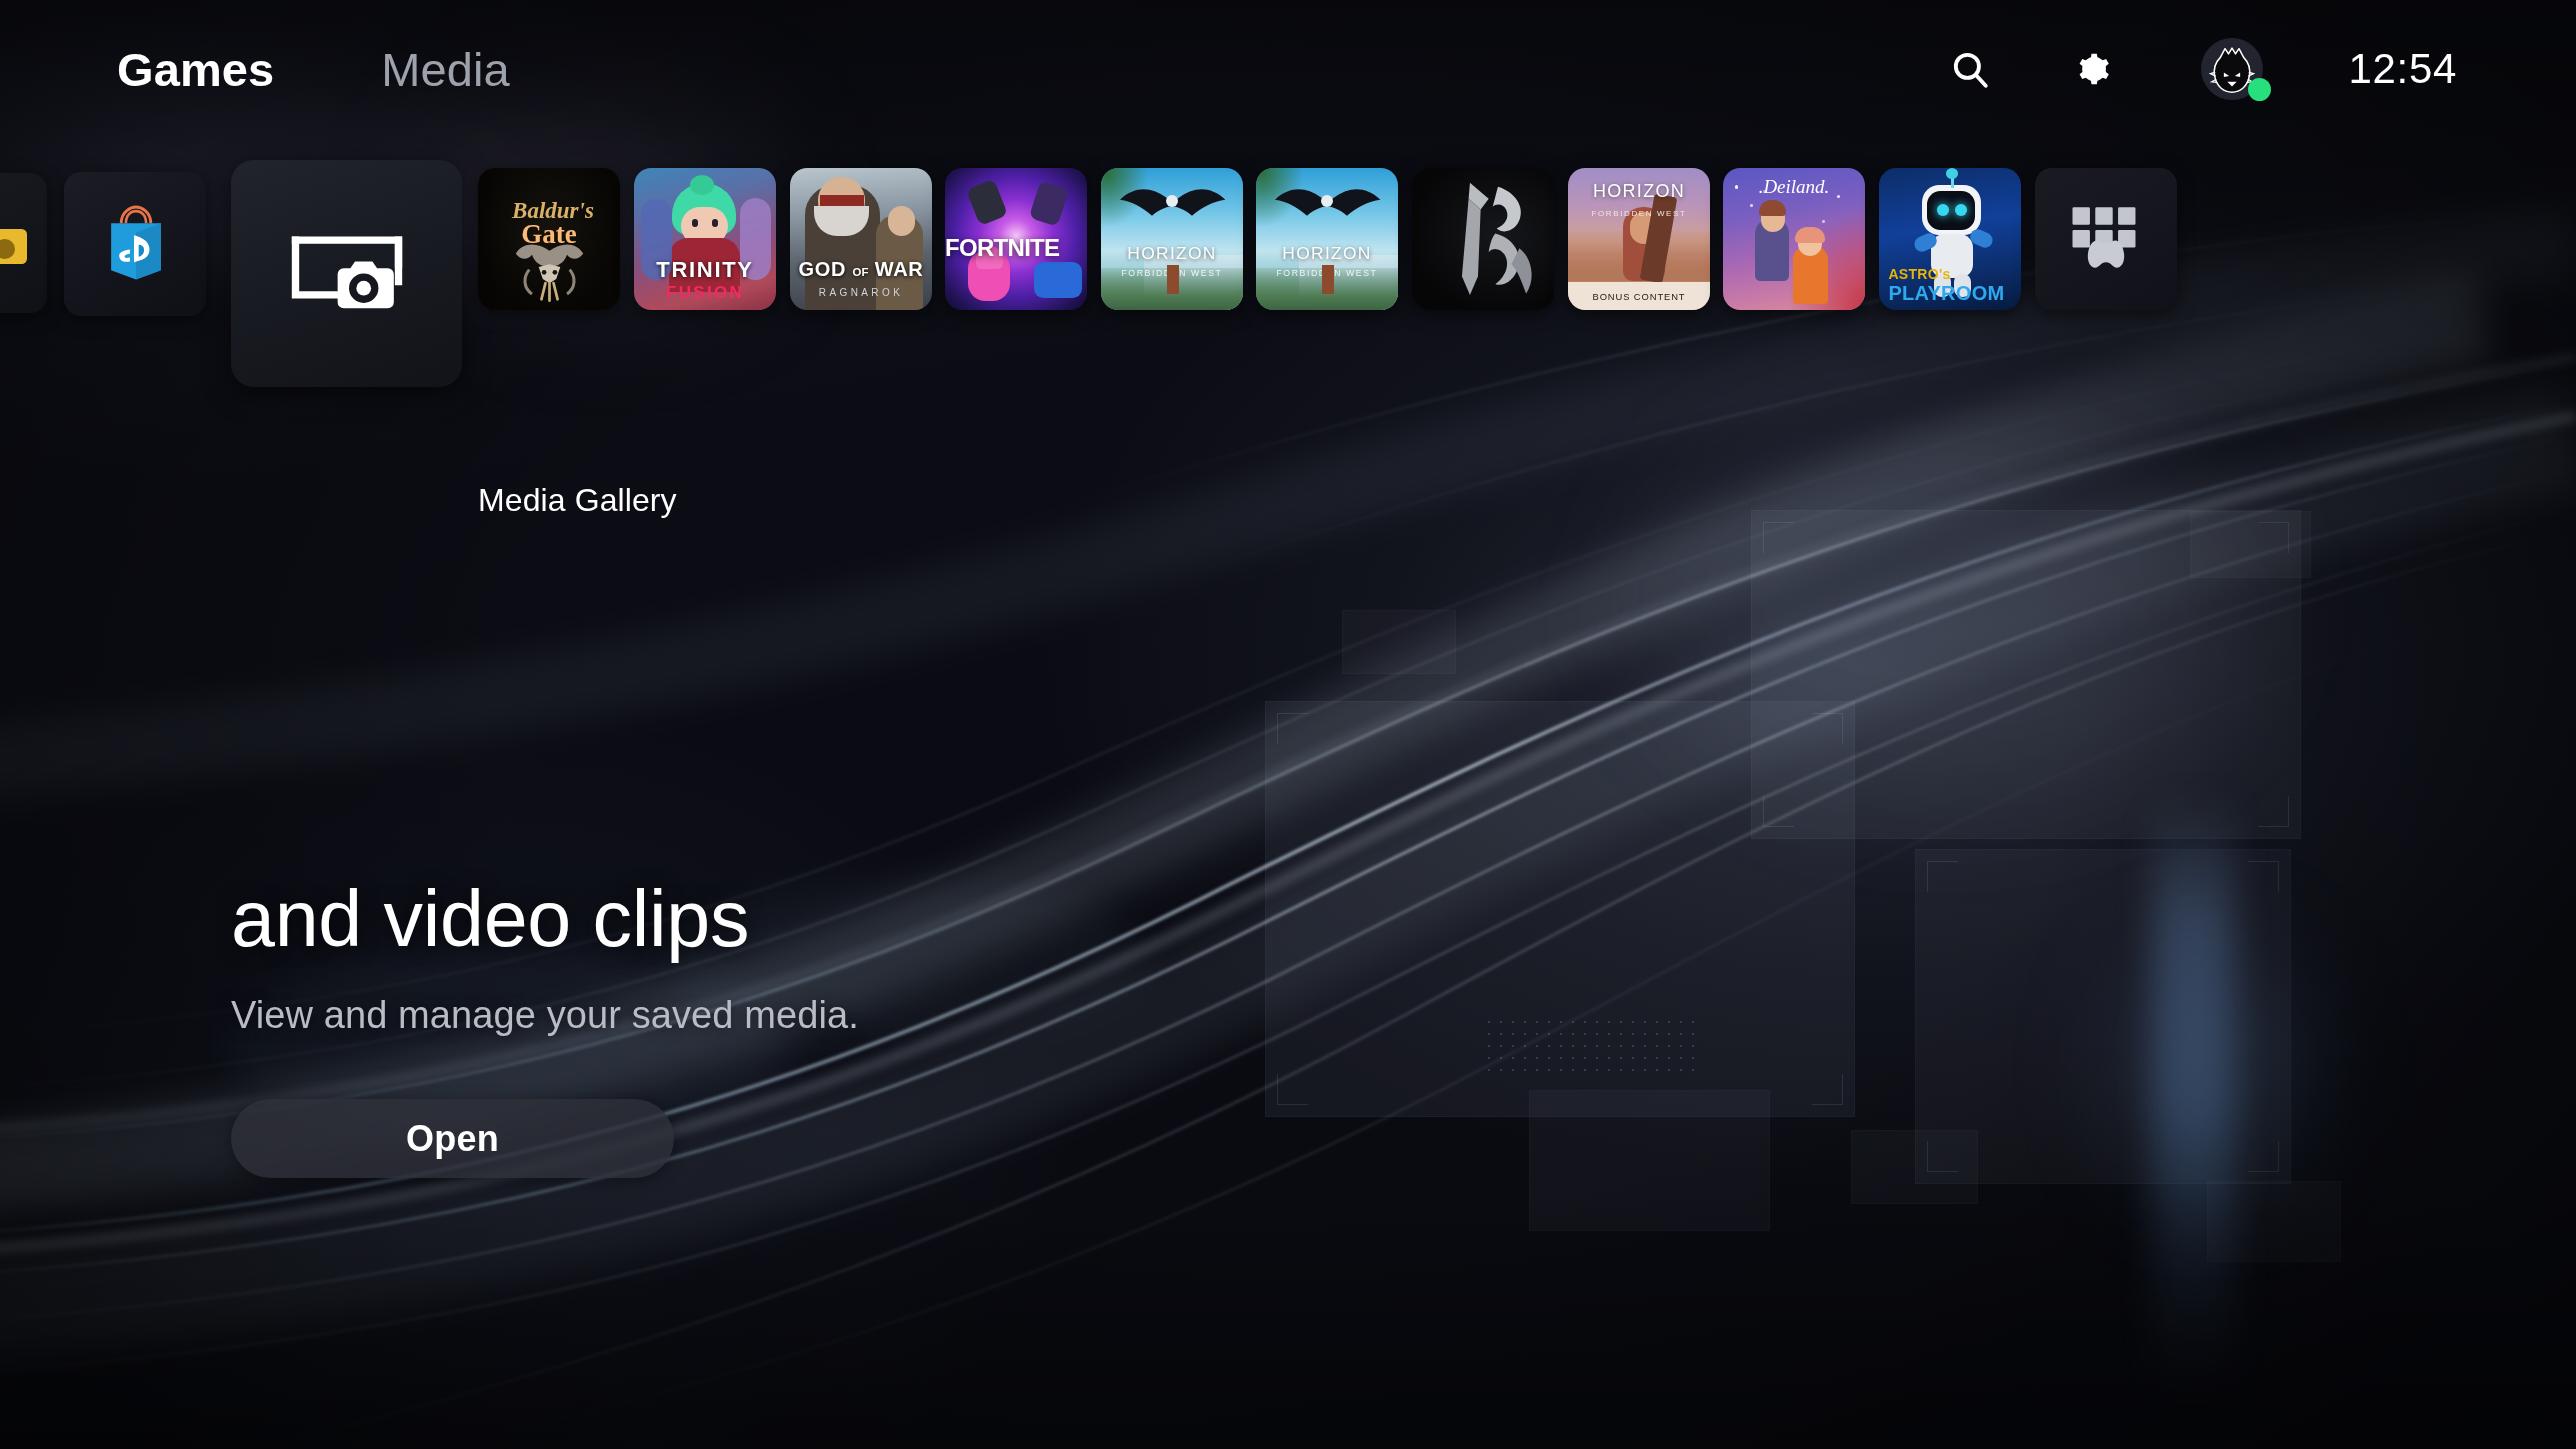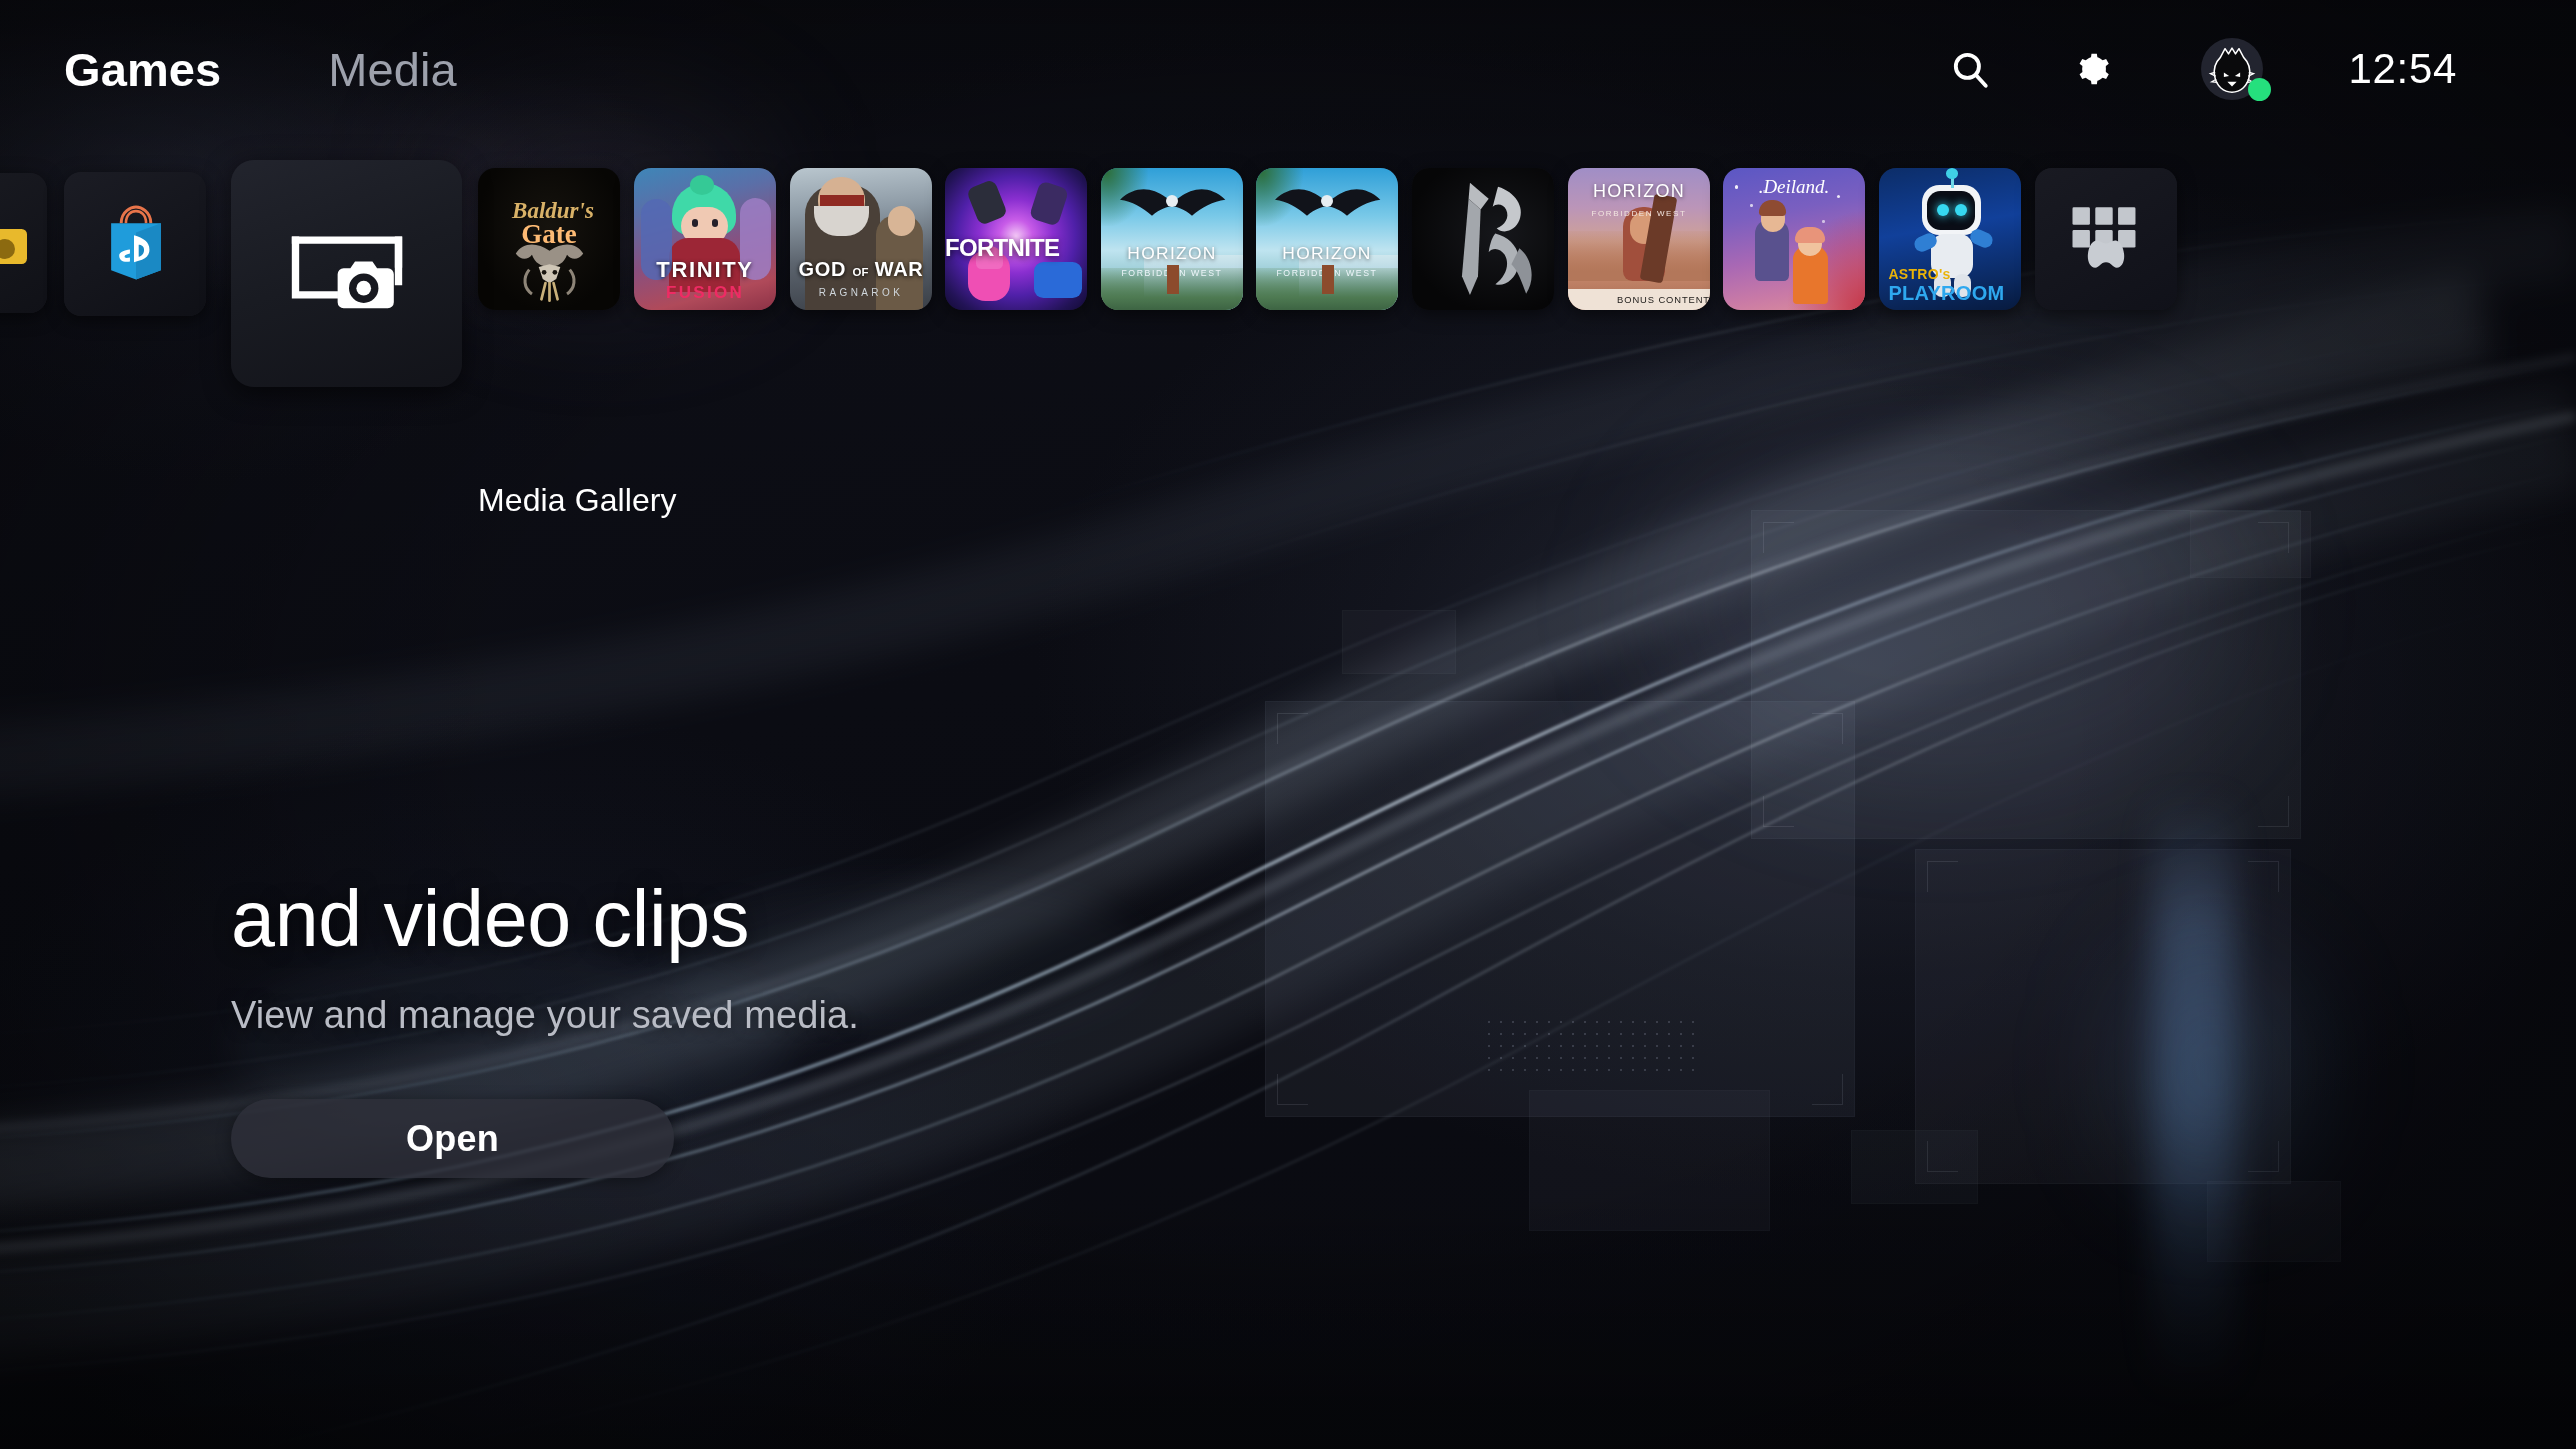--- a/index.html
+++ b/index.html
@@ -75,21 +75,21 @@
       radial-gradient(ellipse 1610px 1006px at 50% 50%, rgba(0,0,0,0) 48%, rgba(0,0,0,0.42) 100%),
       linear-gradient(180deg, rgba(0,0,0,0.28) 0%, rgba(0,0,0,0) 16%, rgba(0,0,0,0) 82%, rgba(0,0,0,0.35) 100%);
   }
 
   
   .topbar {
     position:absolute; top:0; left:0; width:2576px; height:138px;
     display:flex; align-items:center;
     z-index:40;
   }
-  .nav-tabs { display:flex; align-items:baseline; margin-left:64px; }
+  .nav-tabs { display:flex; align-items:baseline; margin-left:117px; }
   .nav-tab {
     font-size:47px; letter-spacing:0.1px;
     line-height:1; cursor:pointer; white-space:nowrap;
   }
   .nav-tab.active { color:#ffffff; font-weight:700; }
   .nav-tab.inactive { color:#9da1ac; font-weight:400; margin-left:107px; }
 
   .nav-right {
     margin-left:auto; display:flex; align-items:center;
     margin-right:119px; gap:0;
@@ -488,21 +488,21 @@
       <div style="position:absolute; left:0; bottom:29.5px; width:142px; height:50px; background:linear-gradient(180deg, rgba(190,130,100,0.1), #b3775a 80%);"></div>
       <div style="position:absolute; left:55px; top:39px; width:42px; height:74px; border-radius:20px 20px 9.4px 9.4px; background:#a14f3c;"></div>
       <div style="position:absolute; left:62px; top:44px; width:28px; height:32px; border-radius:14.8px; background:#d79a76;"></div>
       <div style="position:absolute; left:79px; top:27px; width:23px; height:87px; background:#6b3a28; transform:rotate(10deg); border-radius:4px;"></div>
       <div style="position:absolute; left:0; right:0; top:13.4px; text-align:center;">
         <span style="font-size:18px; color:#fff; letter-spacing:1.3px; text-shadow:0 1.3px 4.7px rgba(0,0,0,0.5);">HORIZON</span>
       </div>
       <div style="position:absolute; left:0; right:0; top:38px; text-align:center;">
         <span style="font-size:8px; color:#f3e6e0; letter-spacing:1.6px;">FORBIDDEN WEST</span>
       </div>
-      <div style="position:absolute; left:0; right:0; bottom:0; height:21px; background:#efe2d6; display:flex; align-items:center; justify-content:flex-end;">
+      <div style="position:absolute; left:0; right:0; bottom:0; height:28px; background:#efe2d6; display:flex; align-items:center; justify-content:center;">
         <span style="font-size:9.4px; color:#23201e; font-weight:400; letter-spacing:0.9px;">BONUS CONTENT</span>
       </div>
     </div>
 
     <div class="tile" style="left:1723px; width:142px; height:142px;">
       <div class="art" style="background:linear-gradient(170deg,#5b57c4 0%, #7a5fc0 32%, #a968b4 60%, #c97aa6 82%, #dd8f9a 100%);"></div>
       <div style="position:absolute; left:12px; top:17.4px; width:3.4px; height:3.4px; border-radius:50%; background:#fff; opacity:.9;"></div>
       <div style="position:absolute; left:27px; top:36px; width:2.7px; height:2.7px; border-radius:50%; background:#fff; opacity:.7;"></div>
       <div style="position:absolute; left:114px; top:27px; width:3.4px; height:3.4px; border-radius:50%; background:#fff; opacity:.85;"></div>
       <div style="position:absolute; left:99px; top:52px; width:2.7px; height:2.7px; border-radius:50%; background:#fff; opacity:.6;"></div>

